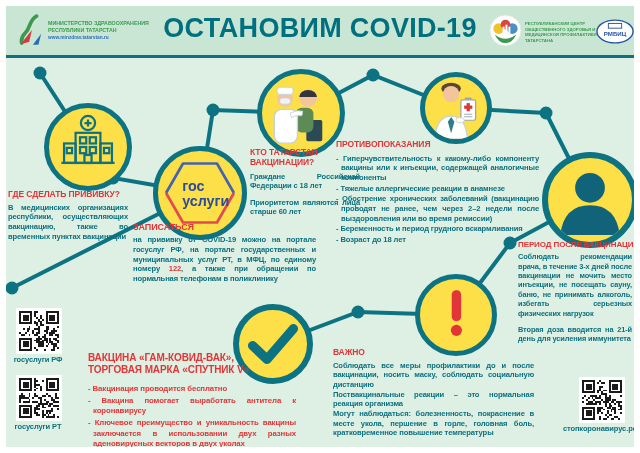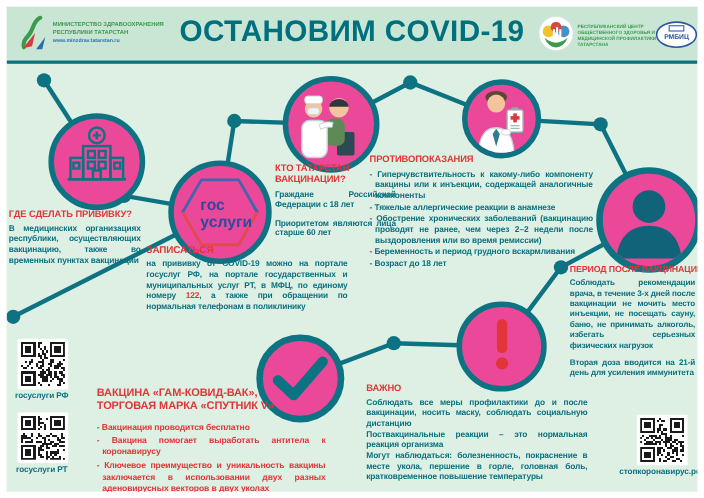--- a/index.html
+++ b/index.html
@@ -9,21 +9,21 @@
   .abs{position:absolute;}
   
   #header{position:absolute;left:0;top:0;width:628px;height:49px;background:#c9e6d5;z-index:3;padding-left:11px;}
   #hdr-rule{position:absolute;left:0;top:49px;width:628px;height:3px;background:#0c7280;z-index:3;}
   .title{position:absolute;left:146px;top:7px;width:336px;text-align:center;font-size:27px;font-weight:700;color:#00707f;letter-spacing:.3px;}
   .min-wrap{position:absolute;left:12px;top:8px;display:flex;gap:4px;align-items:center;}
   .min-txt{color:#3c9a4e;font-weight:700;font-size:5.3px;line-height:1.25;}
   .min-url{color:#2f6fb8;font-weight:700;font-size:4.8px;margin-top:1px;}
   .org-txt{position:absolute;left:519px;top:15px;width:72px;color:#3c9a4e;font-weight:700;font-size:4.3px;line-height:1.3;}
   
-  .node{position:absolute;background:#ec4899;border:5px solid #0d7383;border-radius:50%;box-sizing:border-box;display:flex;align-items:center;justify-content:center;overflow:hidden;z-index:2;}
+  .node{position:absolute;background:#fde047;border:5px solid #0d7383;border-radius:50%;box-sizing:border-box;display:flex;align-items:center;justify-content:center;overflow:hidden;z-index:2;}
   
   .hred{color:#e13538;font-weight:700;font-size:8.5px;line-height:1.15;letter-spacing:-.1px;}
   .tbody{color:#0c7080;font-weight:700;font-size:7.6px;line-height:1.27;text-align:justify;letter-spacing:-.12px;}
   .rbody{color:#e13538;font-weight:700;font-size:7.8px;line-height:1.3;text-align:justify;letter-spacing:-.1px;}
   .dash{text-indent:-5px;padding-left:5px;}
   .dash::before{content:"- ";}
   .red122{color:#e13538;}
   .block{position:absolute;z-index:4;}
   
   .qrbox{position:absolute;background:#fff;padding:3px;z-index:4;}

